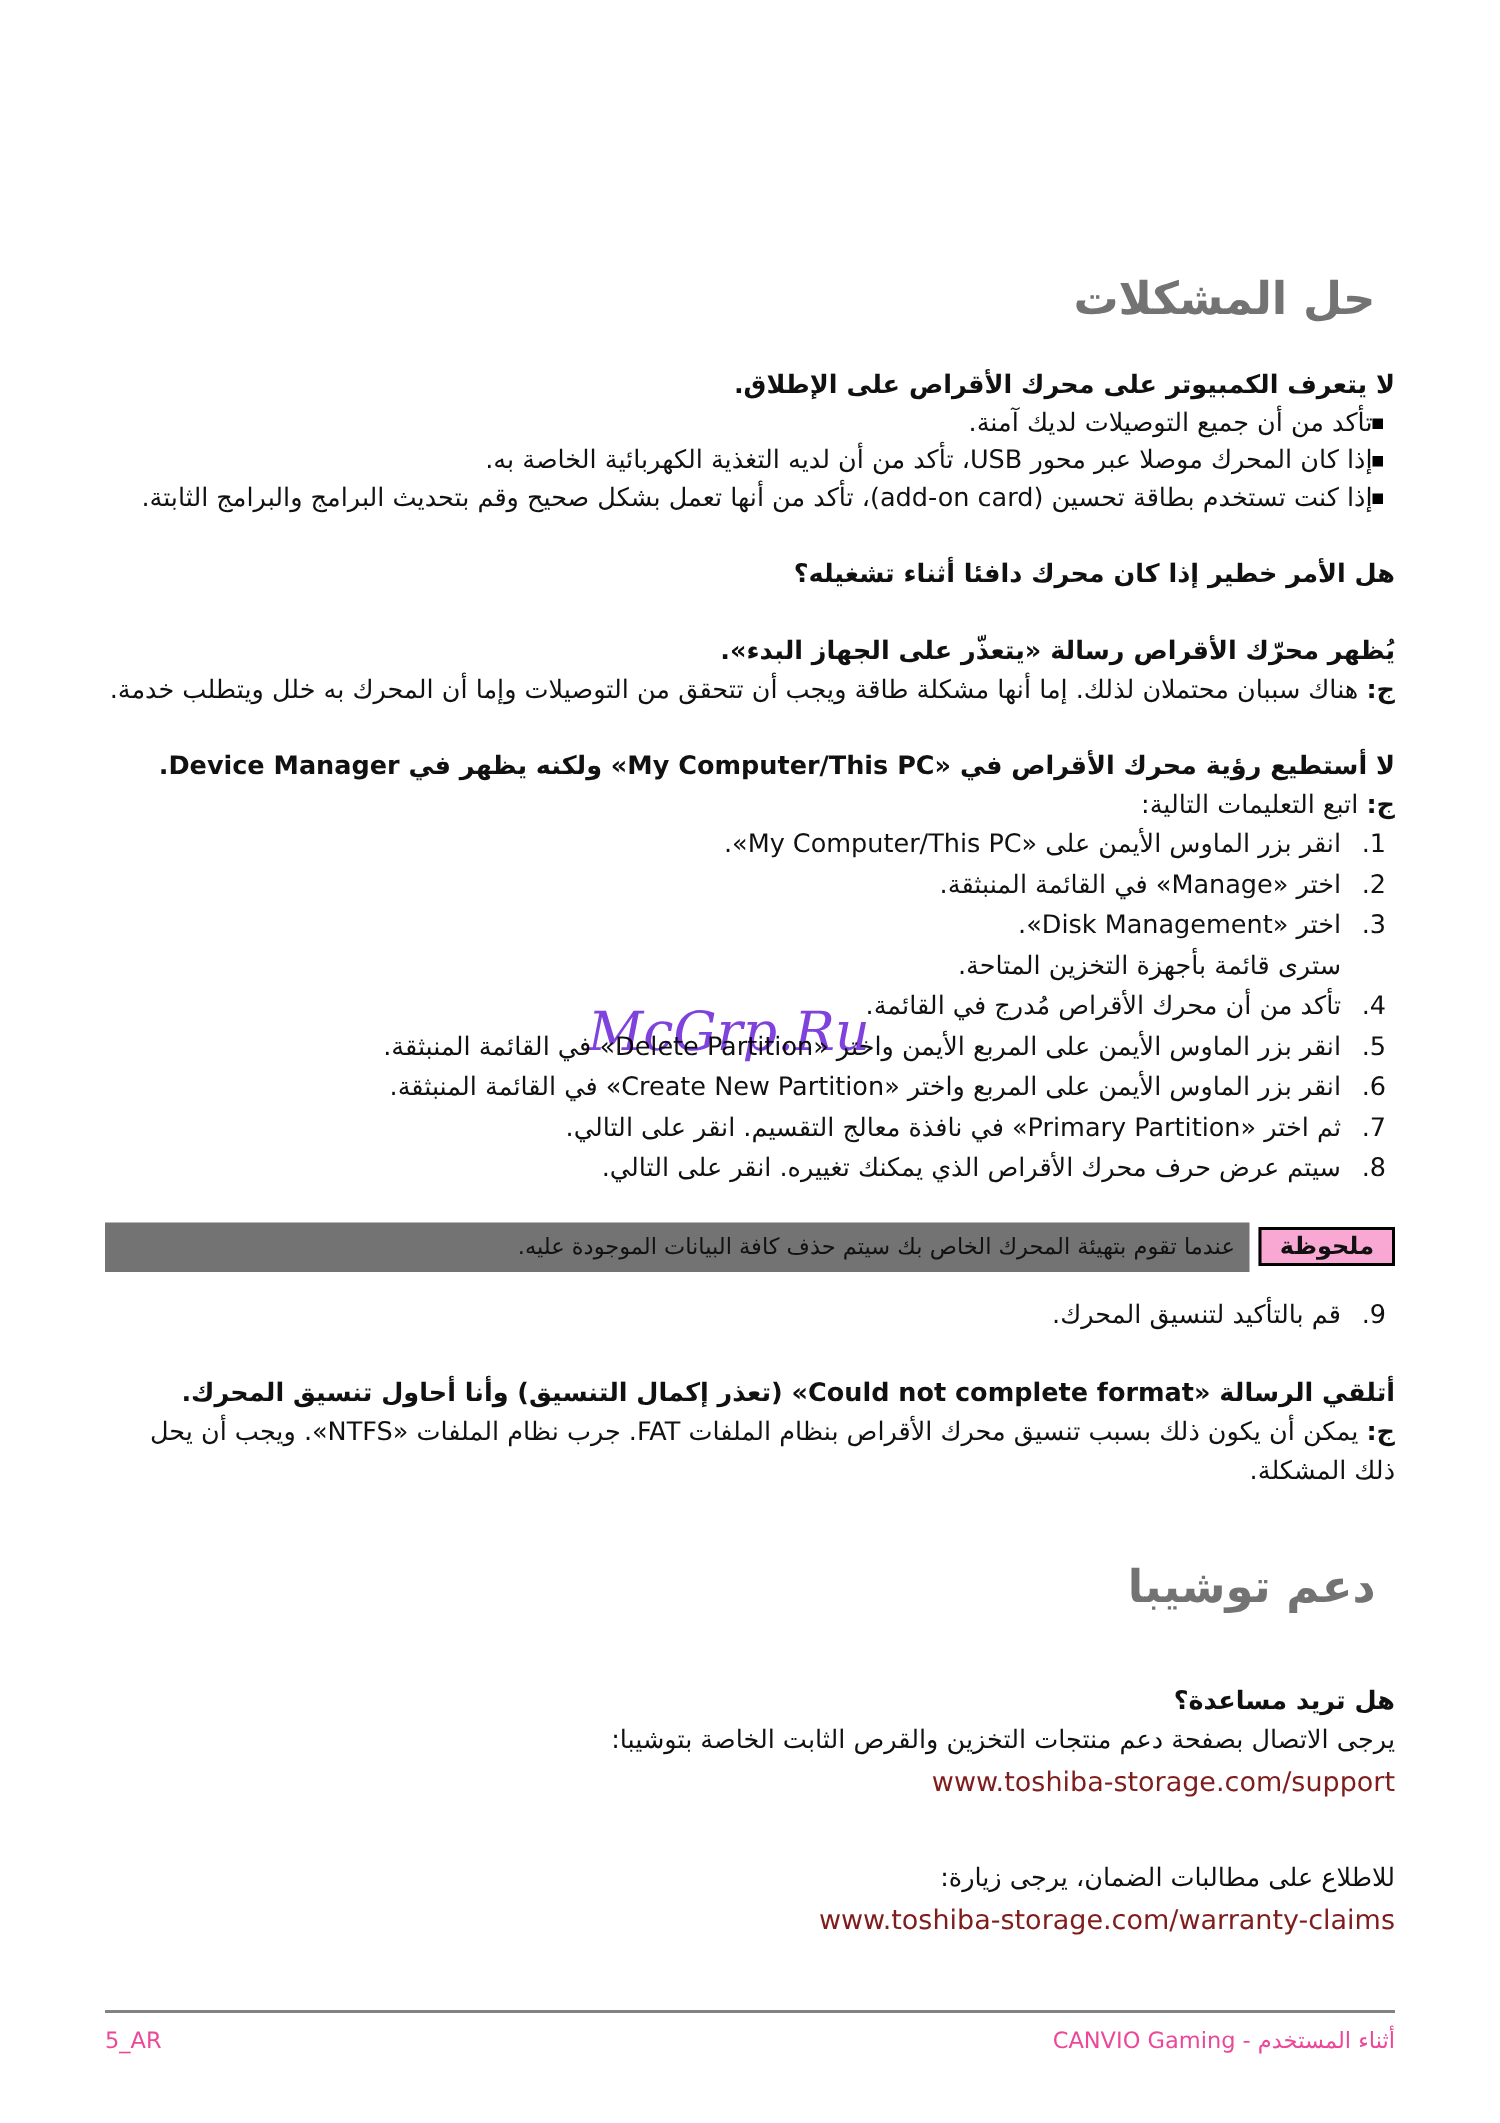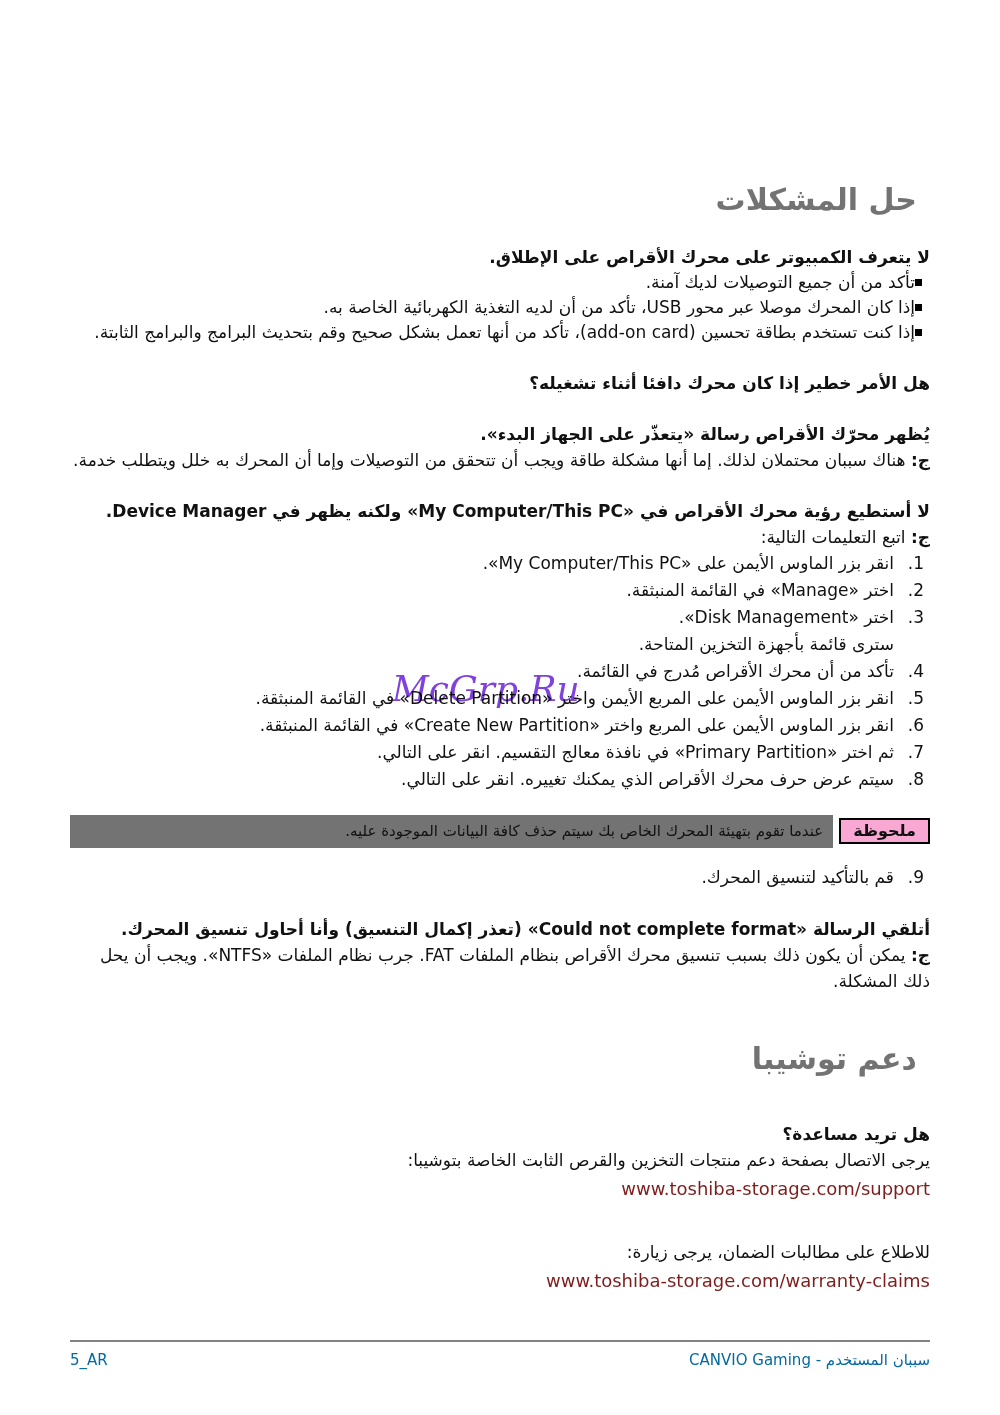--- a/index.html
+++ b/index.html
@@ -90,21 +90,21 @@
 
   .footer{
     position:absolute;
     left:70px; right:70px; top:1340px;
     border-top:2px solid #828282;
     padding-top:9px;
     display:flex;
     justify-content:space-between;
     direction:ltr;
     font-size:15px;
-    color:#0369a1;
+    color:#ec4899;
   }
 
   .watermark{
     position:absolute;
     left:392px; top:668px;
     font-family:"DejaVu Serif", serif;
     font-style:italic;
     font-size:36px;
     color:#6d28d9;
     opacity:0.88;
@@ -236,16 +236,16 @@
       <div class="plain-line">للاطلاع على مطالبات الضمان، يرجى زيارة:</div>
       <div class="link-line">
         <a href="#" class="url-link">www.toshiba-storage.com/warranty-claims</a>
       </div>
     </div>
 
   </div>
 
   <div class="footer">
     <span>5_AR</span>
-    <span dir="rtl">سببان المستخدم - CANVIO Gaming</span>
+    <span dir="rtl">أثناء المستخدم - CANVIO Gaming</span>
   </div>
 
 </div>
 
 </body></html>

